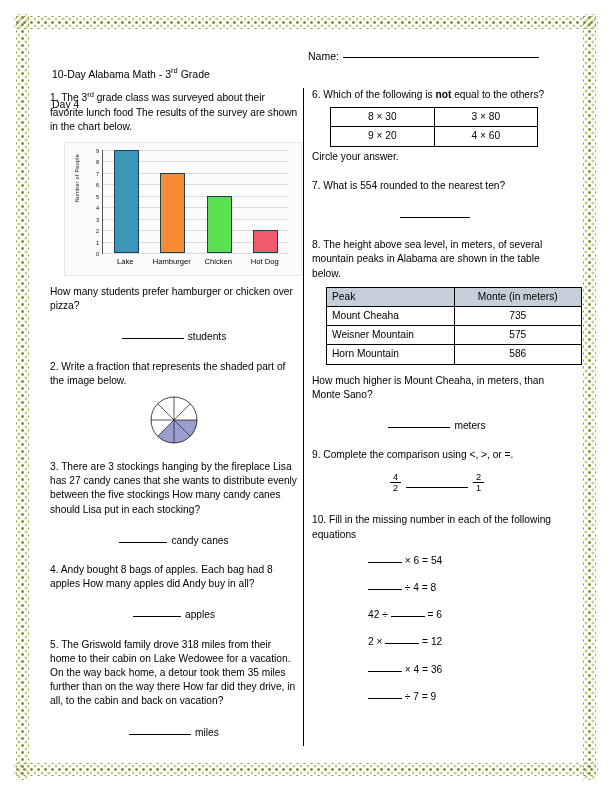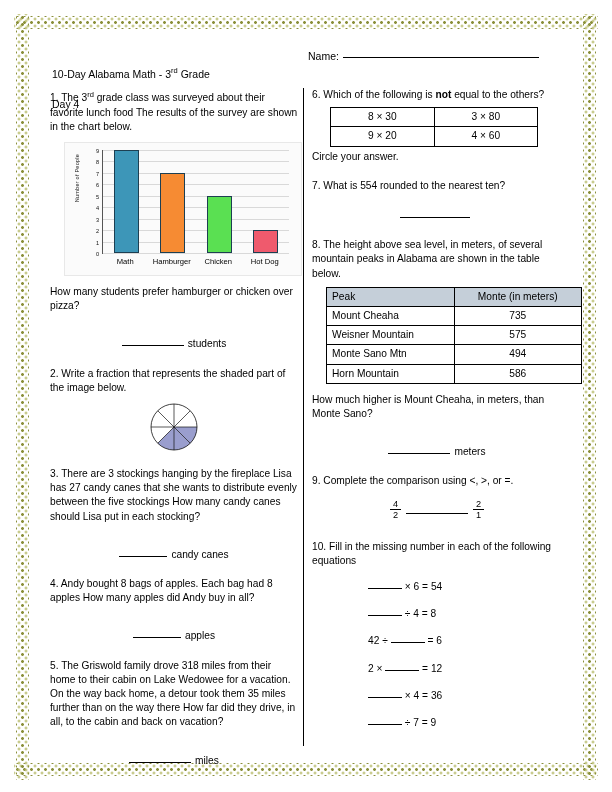--- a/index.html
+++ b/index.html
@@ -116,21 +116,21 @@
   .gap-m { height: 13px; }
   .gap-l { height: 18px; }
 
   .blank-line {
     display: inline-block;
     border-bottom: 1.2px solid #000;
     vertical-align: 1px;
   }
   .answer-row {
     text-align: center;
-    margin-top: 24px;
+    margin-top: 17px;
     font-size: 10.2px;
   }
   .answer-row .blank-line { margin-right: 4px; }
 
   
   .chart-wrap {
     position: relative;
     width: 236px;
     height: 132px;
     margin: 8px 0 0 14px;
@@ -360,21 +360,21 @@
                   </div>
                   <div class="bar-slot">
                     <div class="bar" style="height: 57.2222px; background: rgb(90, 224, 82);"></div>
                   </div>
                   <div class="bar-slot">
                     <div class="bar" style="height: 22.8889px; background: rgb(239, 90, 109);"></div>
                   </div>
                 </div>
             </div>
             <div class="xlabels" id="xlabels">
-                <div class="xlabel">Math</div>
+                <div class="xlabel">Lake</div>
                 <div class="xlabel">Hamburger</div>
                 <div class="xlabel">Chicken</div>
                 <div class="xlabel">Hot Dog</div>
               </div>
           </div>
 
           <p class="qtext" style="margin-top:9px">How many students prefer hamburger or chicken over pizza?</p>
           <div class="answer-row"><span class="blank-line" style="width:62px"></span><span>students</span></div>
         </div>
 
@@ -467,24 +467,20 @@
             <tbody id="peaks-body">
                 <tr>
                   <td class="name">Mount Cheaha</td>
                   <td class="val">735</td>
                 </tr>
                 <tr>
                   <td class="name">Weisner Mountain</td>
                   <td class="val">575</td>
                 </tr>
                 <tr>
-                  <td class="name">Monte Sano Mtn</td>
-                  <td class="val">494</td>
-                </tr>
-                <tr>
                   <td class="name">Horn Mountain</td>
                   <td class="val">586</td>
                 </tr>
               </tbody>
           </table>
           <p class="qtext" style="margin-top:9px">How much higher is Mount Cheaha, in meters, than Monte Sano?</p>
           <div class="answer-row"><span class="blank-line" style="width:62px"></span><span>meters</span></div>
         </div>
 
         <div class="gap-m"></div>

